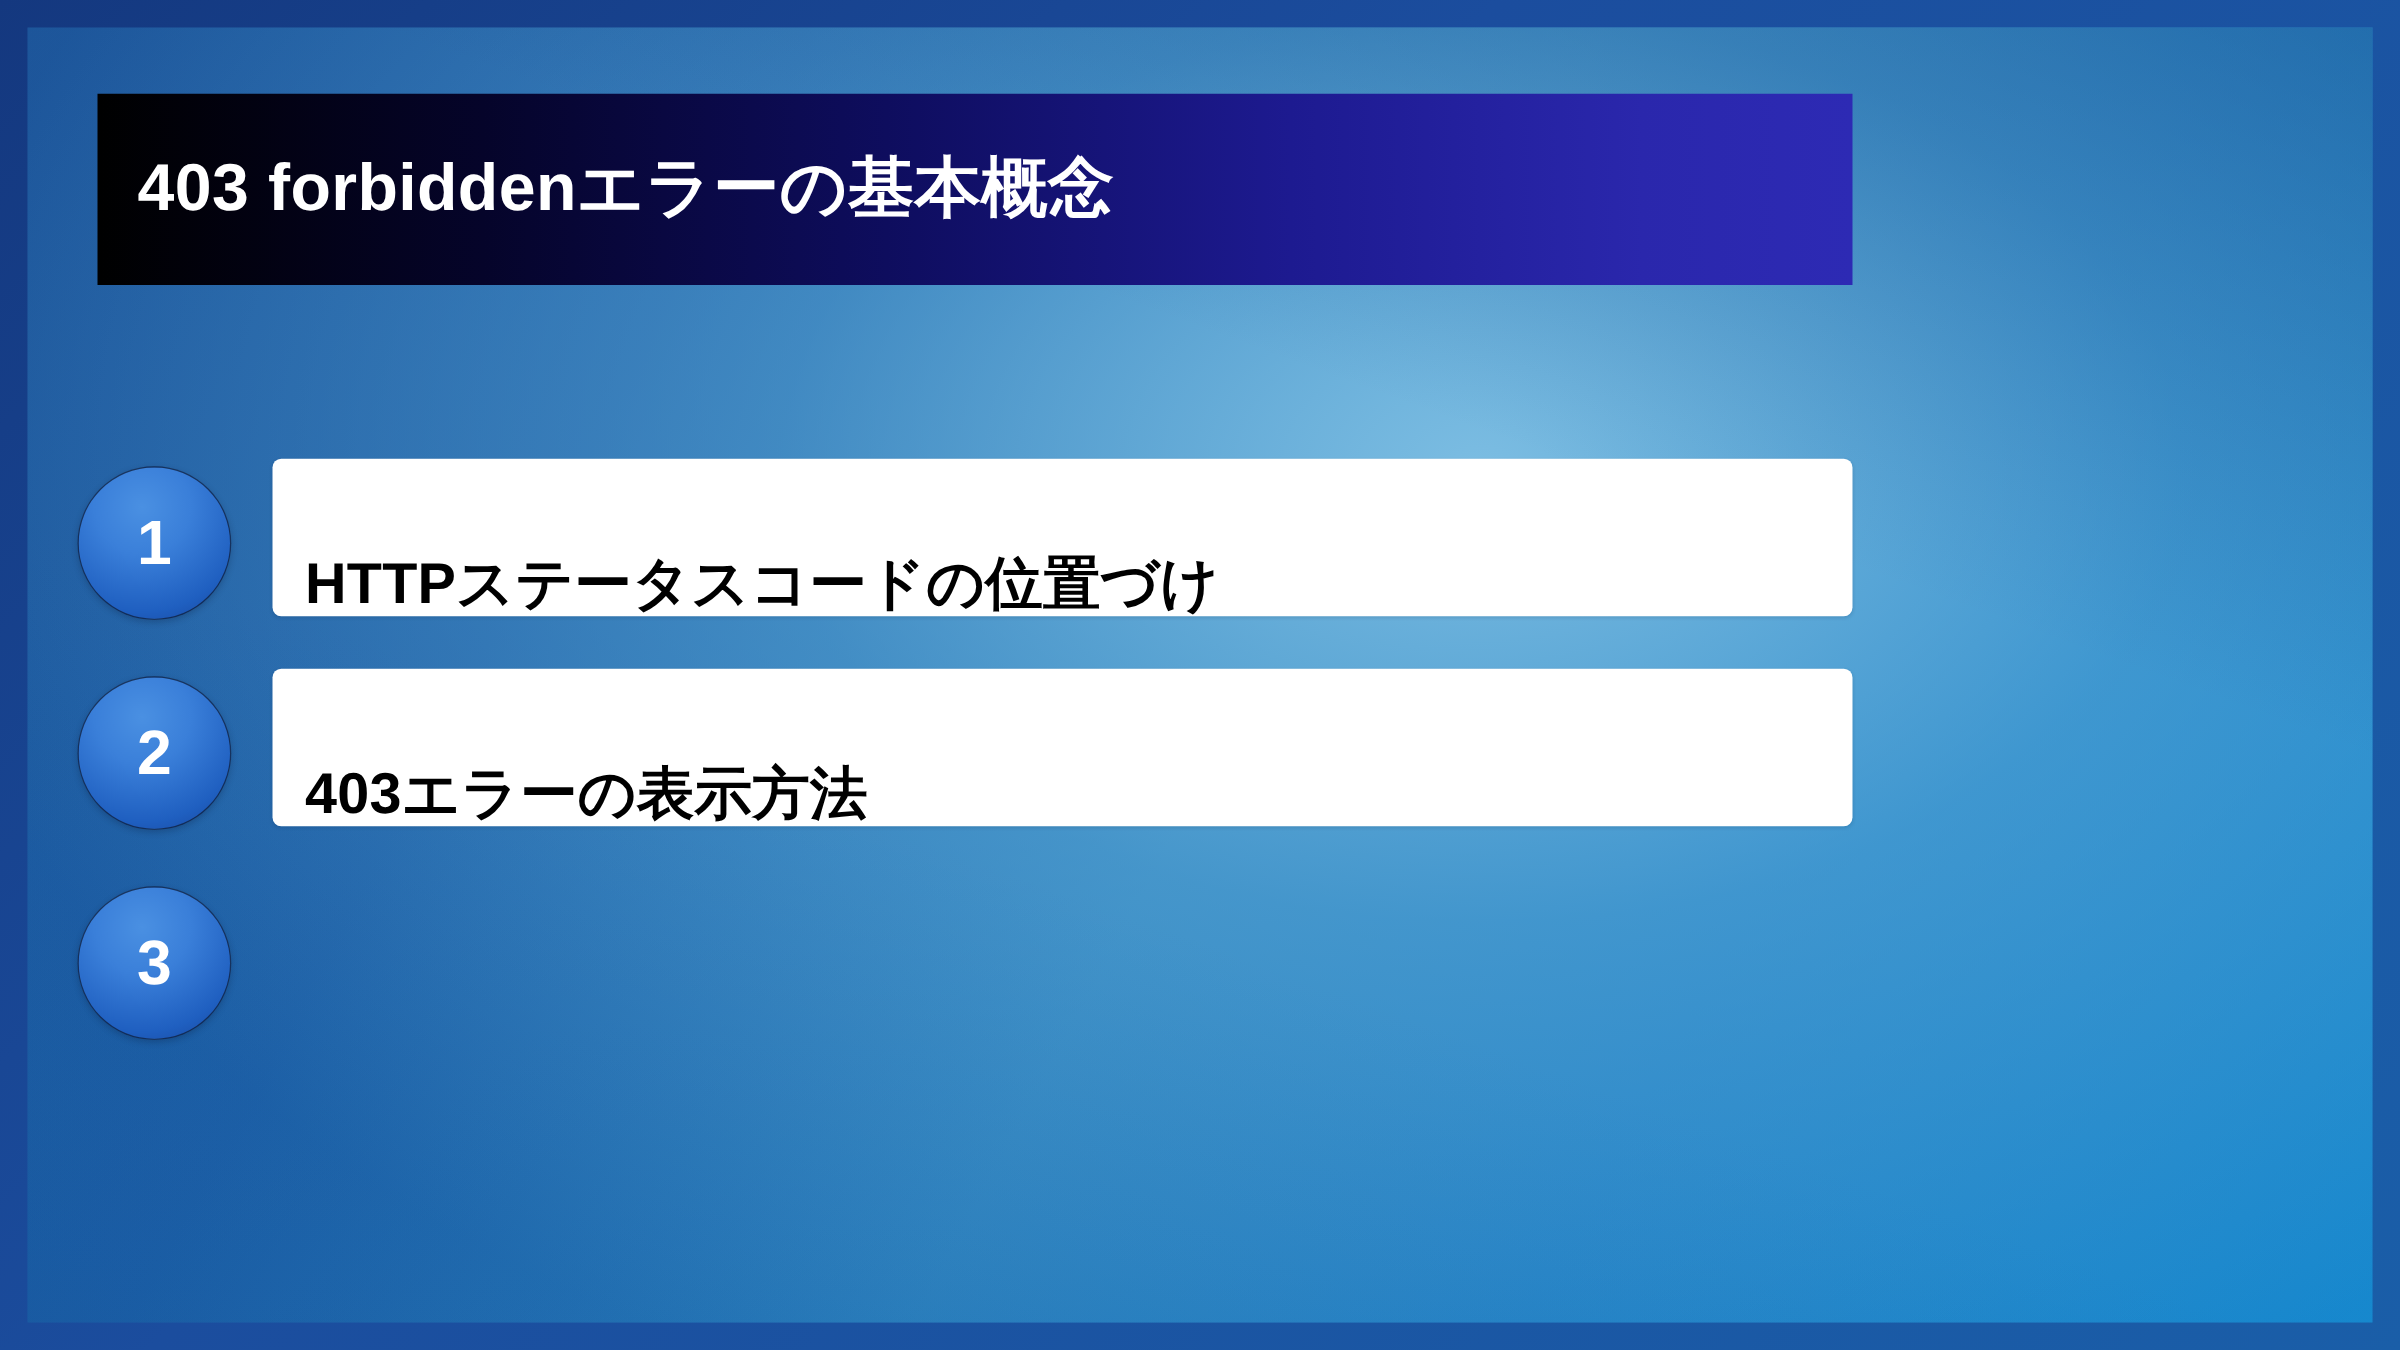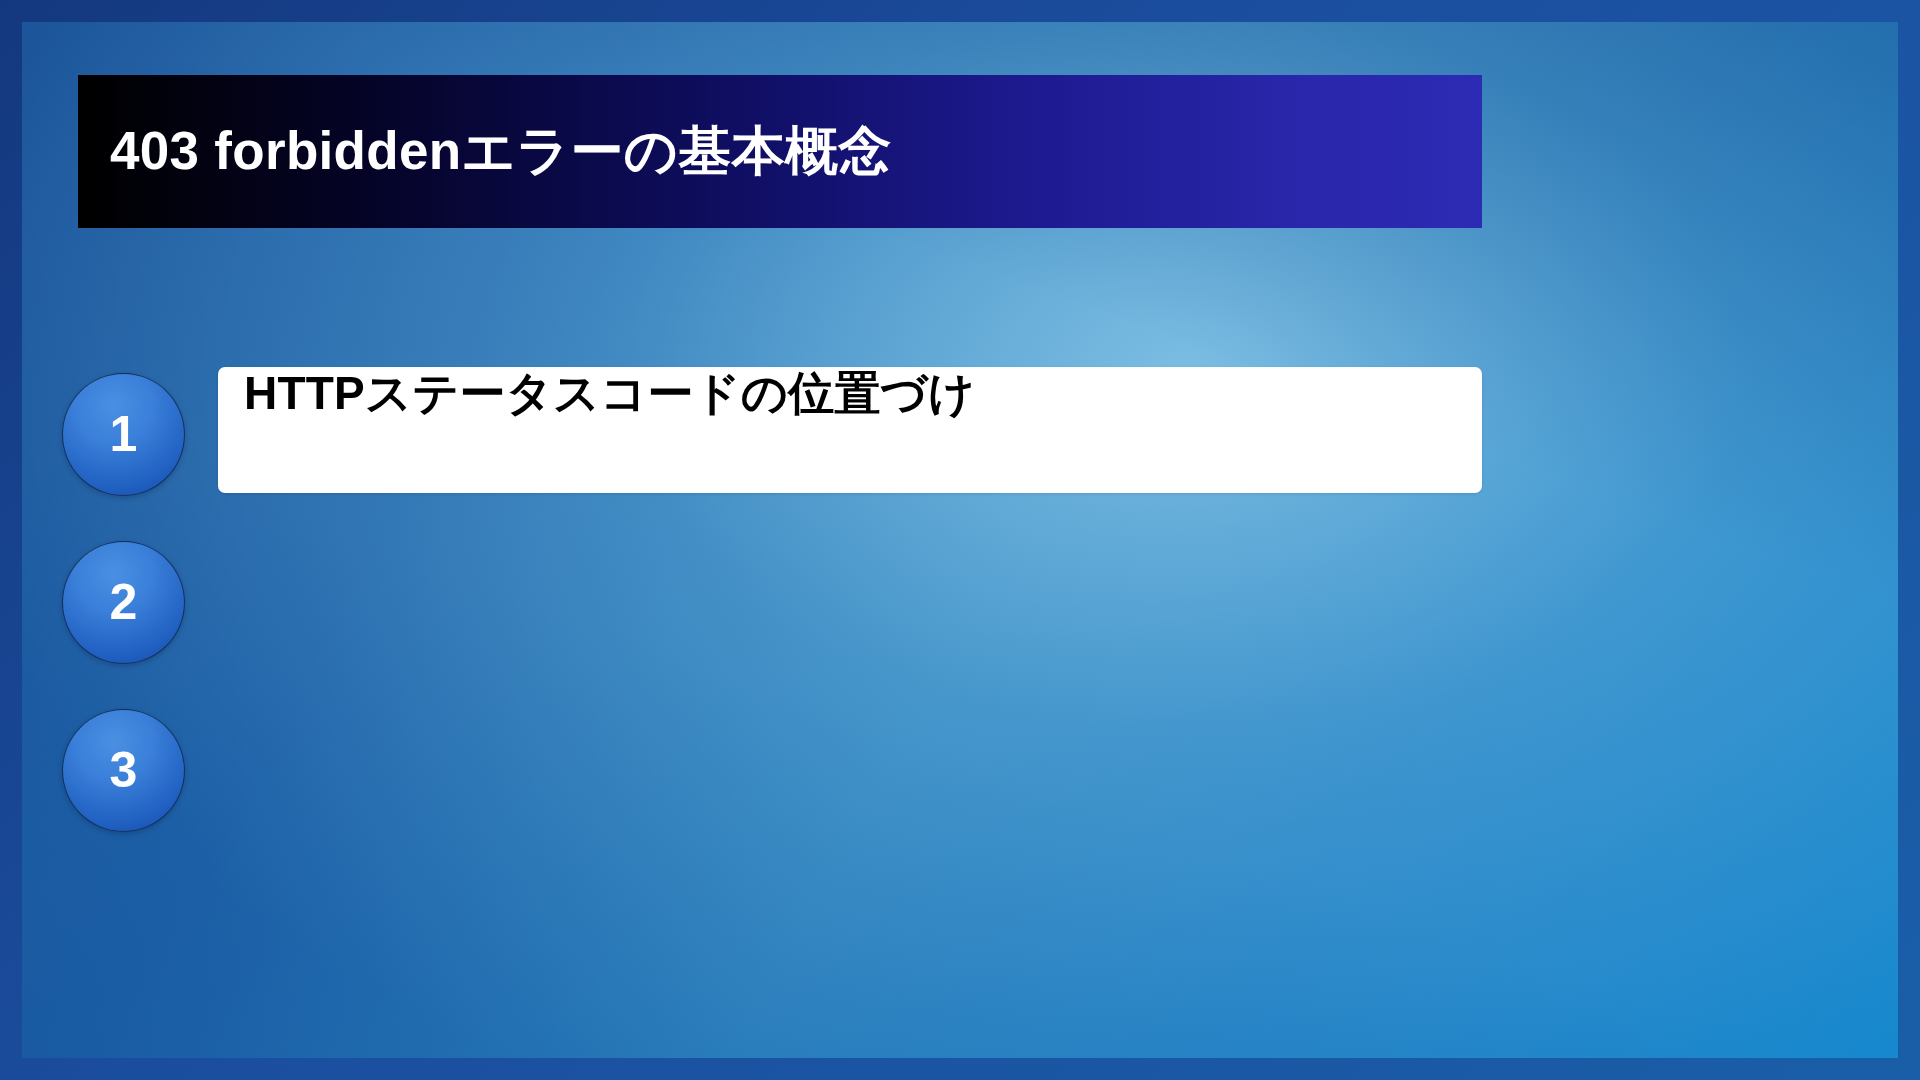--- a/index.html
+++ b/index.html
@@ -120,21 +120,21 @@
 
   .item-box {
     position: absolute;
     left: 218px;
     top: 0;
     width: 1264px;
     height: 126px;
     background: #ffffff;
     border-radius: 7px;
     display: flex;
-    align-items: flex-start;
+    align-items: flex-end;
     box-shadow: 0 1px 3px rgba(8,34,70,0.14);
   }
   .item-text {
     color: #000000;
     font-size: 46px;
     font-weight: bold;
     padding-left: 26px;
     line-height: 1.15;
     white-space: nowrap;
     letter-spacing: 0.2px;
@@ -160,20 +160,23 @@
       </div>
       <div class="item-box">
         <div class="item-text">HTTPステータスコードの位置づけ</div>
       </div>
     </div>
 
     <div class="row row-2">
       <div class="num-circle">
         <span>2</span>
       </div>
+      <div class="item-box">
+        <div class="item-text">403エラーの表示方法</div>
+      </div>
     </div>
 
     <div class="row row-3">
       <div class="num-circle">
         <span>3</span>
       </div>
     </div>
 
   </div>
 </div>

